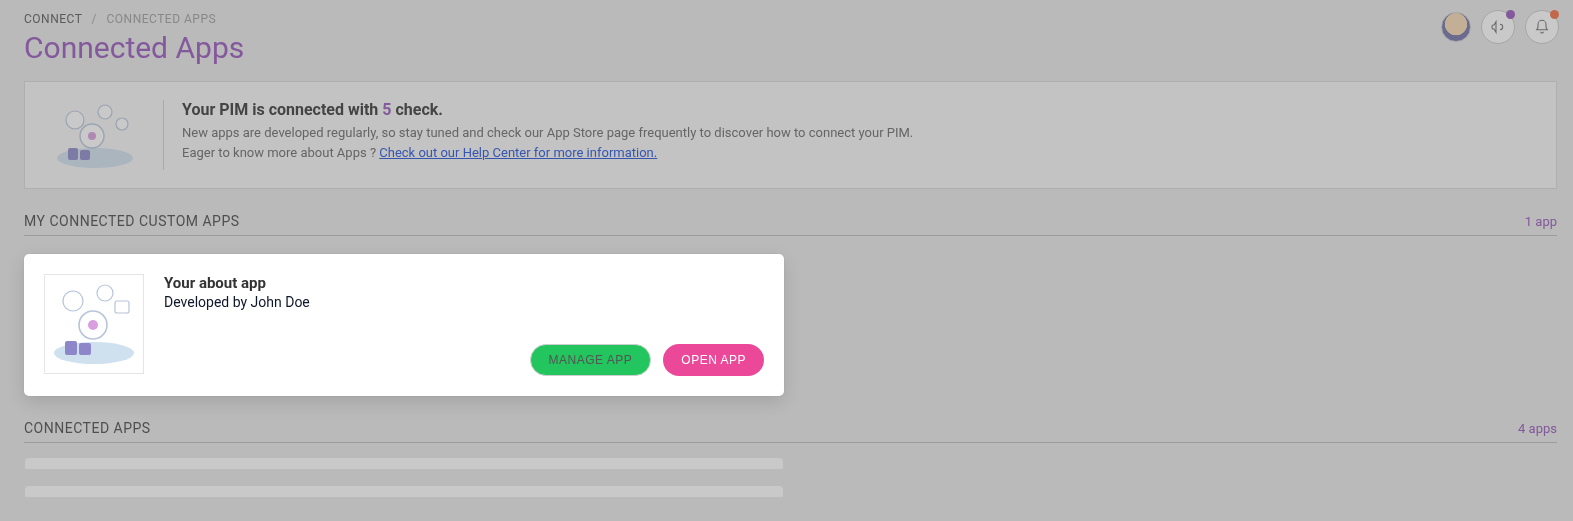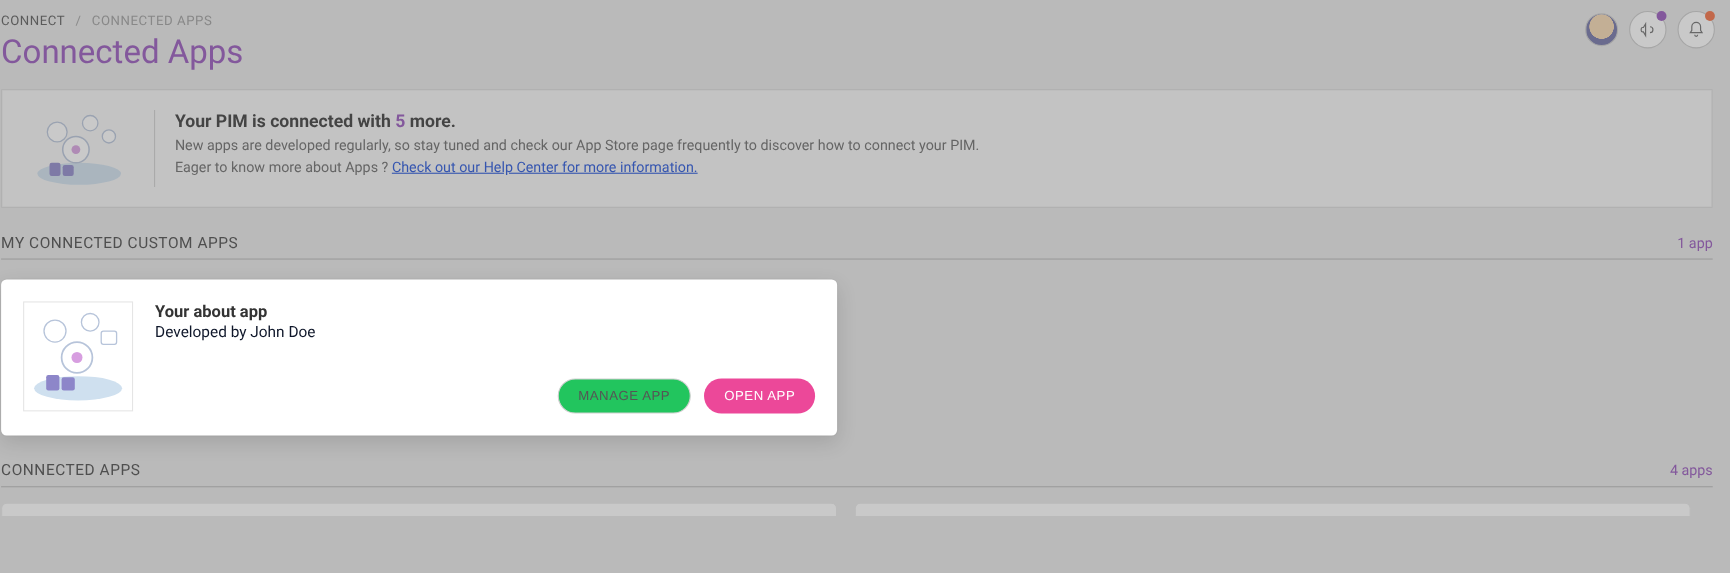--- a/index.html
+++ b/index.html
@@ -11,21 +11,21 @@
     background: #e8e8e8;
     overflow: hidden;
   }
   .overlay {
     position: absolute;
     inset: 0;
     background: rgba(100,100,100,0.35);
     pointer-events: none;
     z-index: 5;
   }
-  .page { padding: 12px 16px 0 1px; position: relative; }
+  .page { padding: 12px 16px 0 24px; position: relative; }
 
   
   .topbar {
     position: absolute;
     top: 10px; right: 14px;
     display: flex; align-items: center; gap: 10px;
   }
   .avatar {
     width: 30px; height: 30px; border-radius: 50%;
     background: radial-gradient(circle at 50% 40%, #f6d7b0 0 50%, #6d6fa5 52% 100%);
@@ -144,21 +144,21 @@
         <circle cx="72" cy="24" r="6" fill="#fff" stroke="#b7c4da" stroke-width="1.2"></circle>
         <circle cx="42" cy="36" r="12" fill="#fff" stroke="#b7c4da" stroke-width="1.4"></circle>
         <circle cx="42" cy="36" r="4" fill="#d79ee0"></circle>
         <rect x="18" y="48" width="10" height="12" rx="2" fill="#8d86c9"></rect>
         <rect x="30" y="50" width="10" height="10" rx="2" fill="#8d86c9"></rect>
       </svg>
     </div>
     <div class="banner-divider"></div>
     <div class="banner-body">
       <div class="banner-heading">
-        <span>Your PIM is connected with </span><span class="count">5</span><span> more.</span>
+        <span>Your PIM is connected with </span><span class="count">5</span><span> check.</span>
       </div>
       <div class="banner-sub">New apps are developed regularly, so stay tuned and check our App Store page frequently to discover how to connect your PIM.</div>
       <div class="banner-sub">
         <span>Eager to know more about Apps ? </span><a href="#" class="banner-link">Check out our Help Center for more information.</a>
       </div>
     </div>
   </div>
 
   <div class="section-head">
     <div class="section-title">MY CONNECTED CUSTOM APPS</div>

